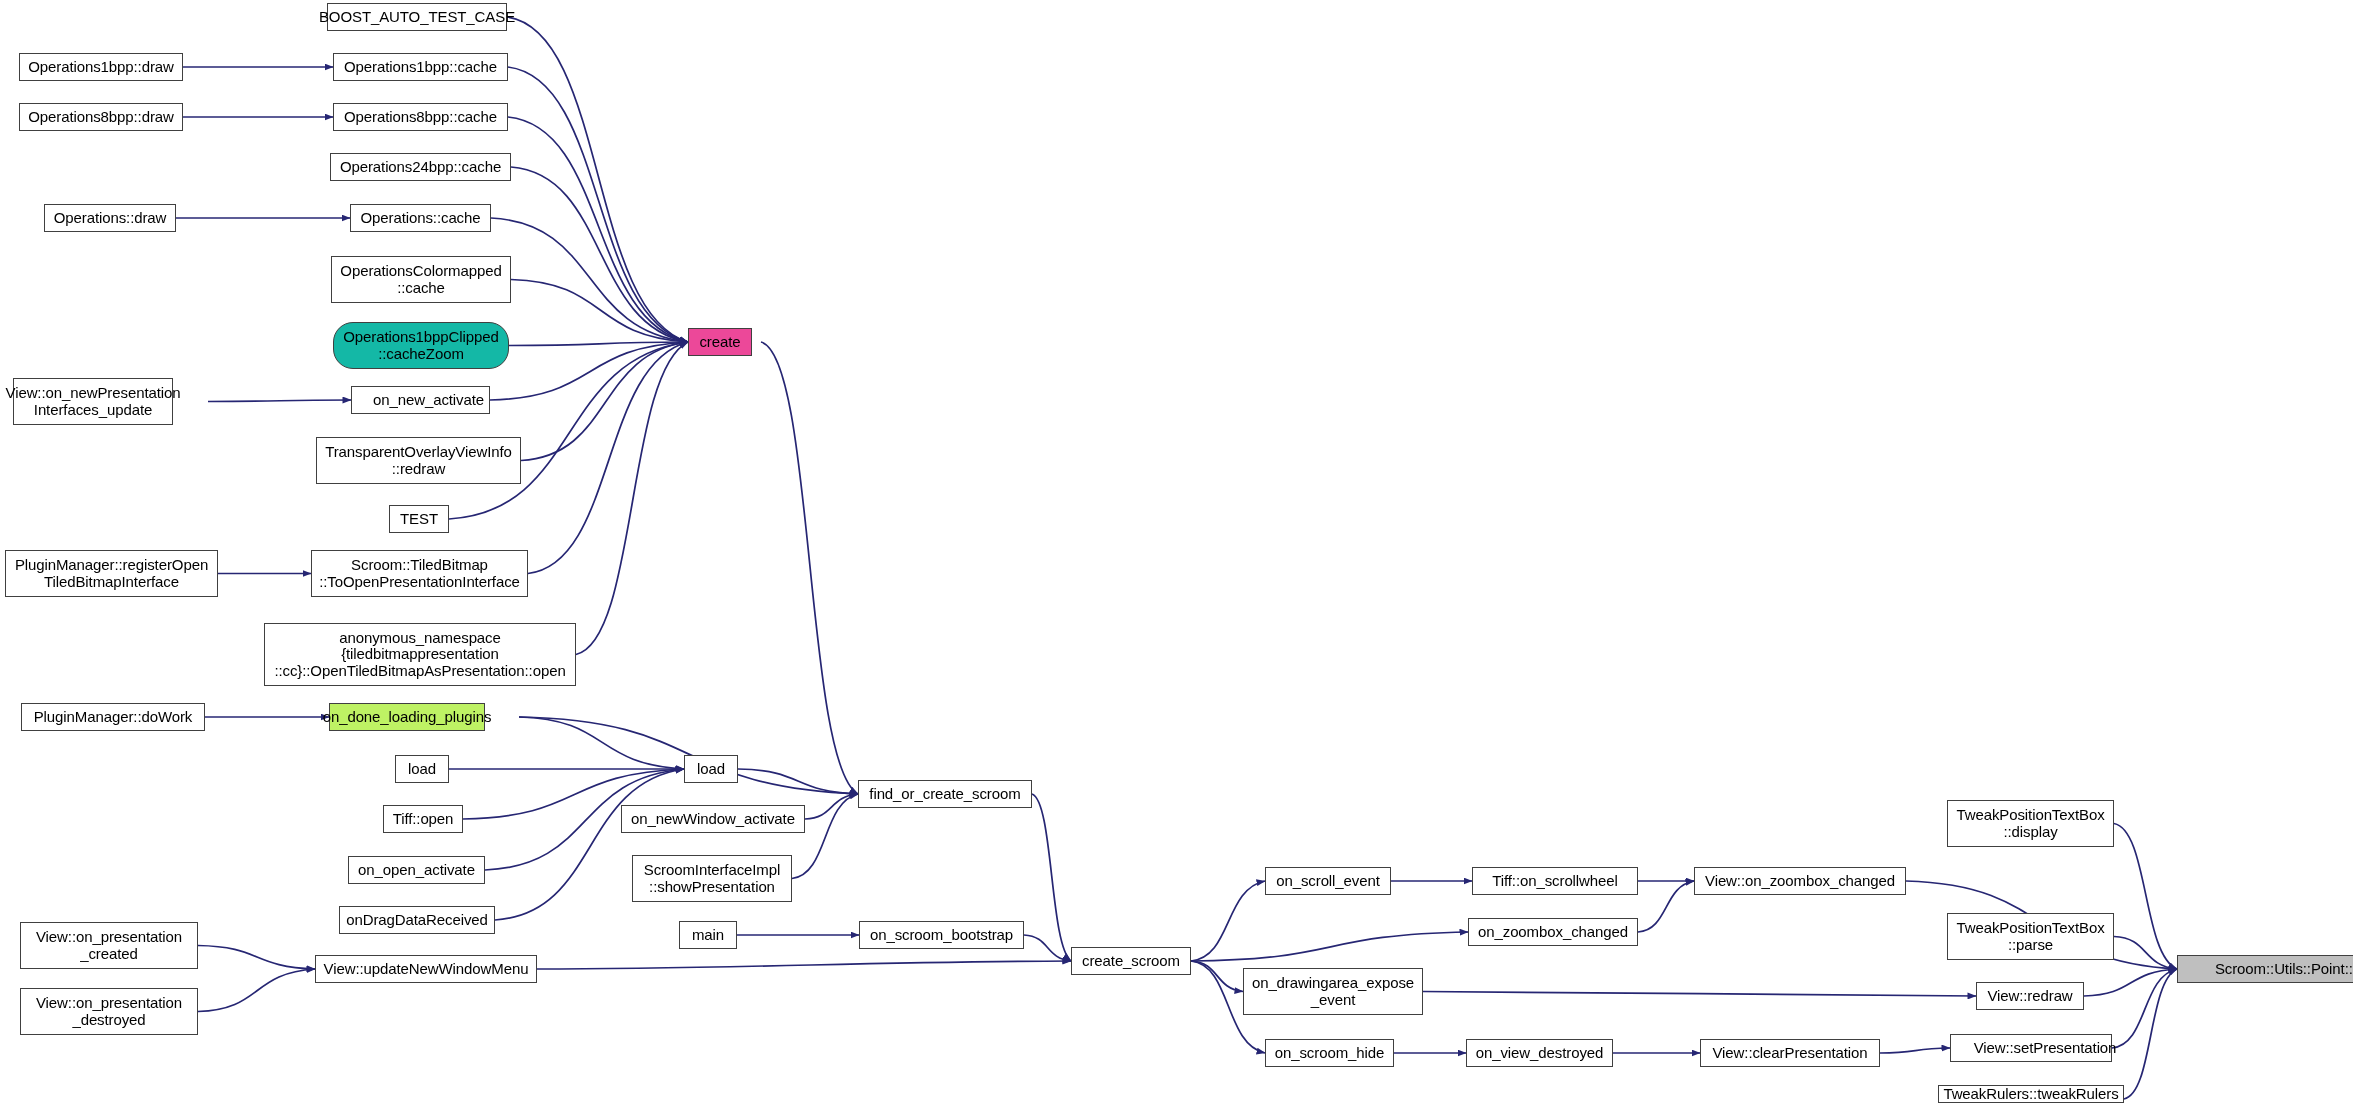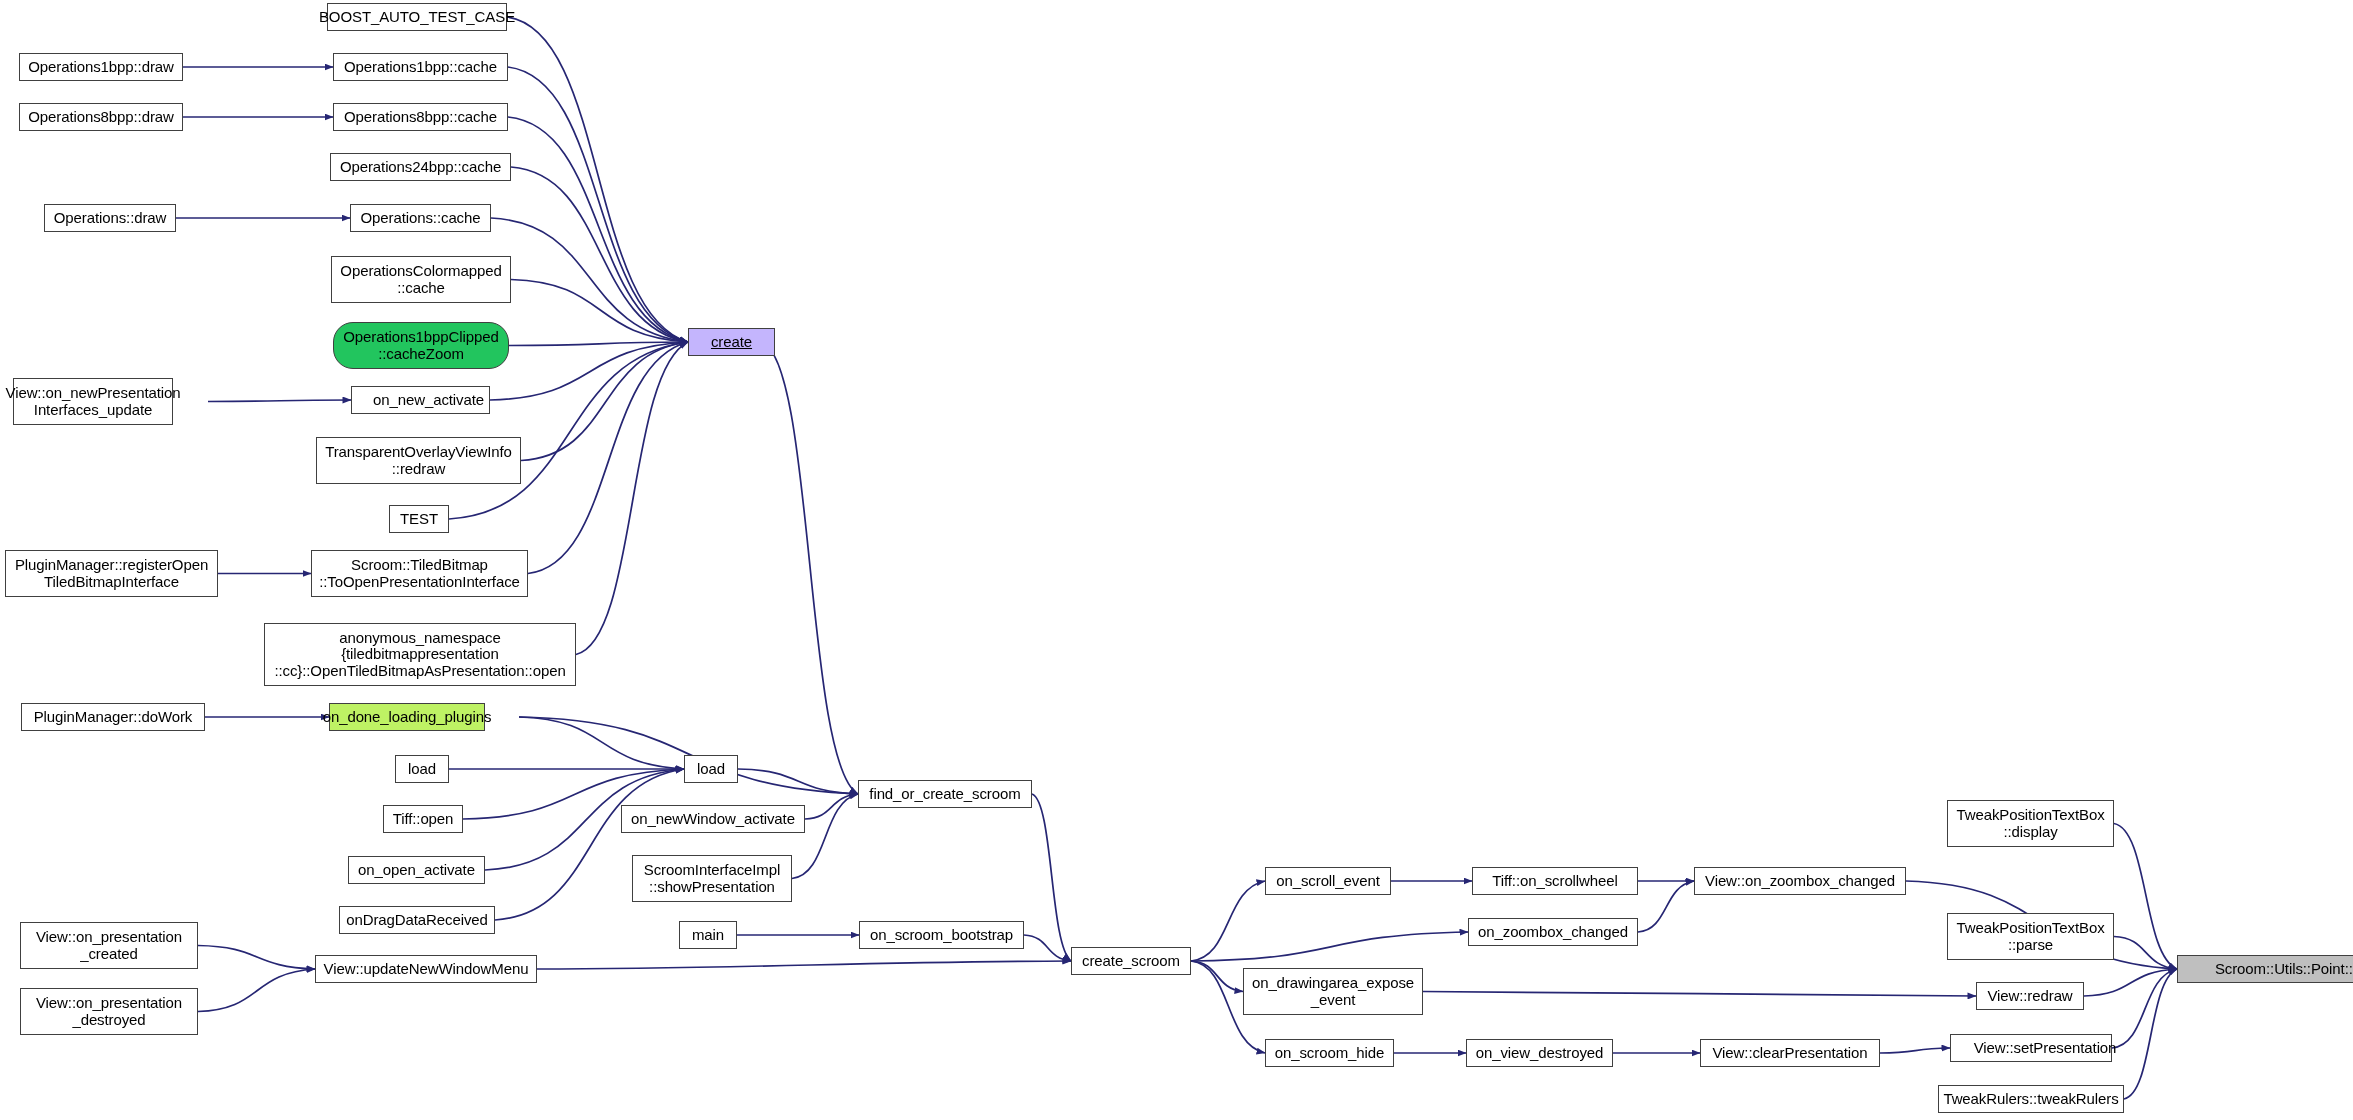--- a/index.html
+++ b/index.html
@@ -117,23 +117,23 @@
       <div class="node" style="left: 327px; top: 3px; width: 180px; height: 28px; border-color: rgb(64, 64, 64); background: rgb(255, 255, 255);"><span class="lbl">BOOST_AUTO_TEST_CASE</span></div>
       <div class="node" style="left: 19px; top: 53px; width: 164px; height: 28px; border-color: rgb(64, 64, 64); background: rgb(255, 255, 255);"><span class="lbl">Operations1bpp::draw</span></div>
       <div class="node" style="left: 333px; top: 53px; width: 175px; height: 28px; border-color: rgb(64, 64, 64); background: rgb(255, 255, 255);"><span class="lbl">Operations1bpp::cache</span></div>
       <div class="node" style="left: 19px; top: 103px; width: 164px; height: 28px; border-color: rgb(64, 64, 64); background: rgb(255, 255, 255);"><span class="lbl">Operations8bpp::draw</span></div>
       <div class="node" style="left: 333px; top: 103px; width: 175px; height: 28px; border-color: rgb(64, 64, 64); background: rgb(255, 255, 255);"><span class="lbl">Operations8bpp::cache</span></div>
       <div class="node" style="left: 330px; top: 153px; width: 181px; height: 28px; border-color: rgb(64, 64, 64); background: rgb(255, 255, 255);"><span class="lbl">Operations24bpp::cache</span></div>
       <div class="node" style="left: 44px; top: 204px; width: 132px; height: 28px; border-color: rgb(64, 64, 64); background: rgb(255, 255, 255);"><span class="lbl">Operations::draw</span></div>
       <div class="node" style="left: 350px; top: 204px; width: 141px; height: 28px; border-color: rgb(64, 64, 64); background: rgb(255, 255, 255);"><span class="lbl">Operations::cache</span></div>
       <div class="node" style="left: 331px; top: 256px; width: 180px; height: 47px; border-color: rgb(64, 64, 64); background: rgb(255, 255, 255);"><span class="lbl">OperationsColormapped
 ::cache</span></div>
-      <div class="node" style="left: 333px; top: 322px; width: 176px; height: 47px; border-color: rgb(64, 64, 64); background: #22c55e; border-radius: 20px;"><span class="lbl">Operations1bppClipped
+      <div class="node" style="left: 333px; top: 322px; width: 176px; height: 47px; border-color: rgb(64, 64, 64); background: #14b8a6; border-radius: 20px;"><span class="lbl">Operations1bppClipped
 ::cacheZoom</span></div>
-      <div class="node" style="left: 688px; top: 328px; width: 87px; height: 28px; border-color: rgb(64, 64, 64); background: #c4b5fd; text-decoration: underline;"><span class="lbl">create</span></div>
+      <div class="node" style="left: 688px; top: 328px; width: 64px; height: 28px; border-color: rgb(64, 64, 64); background: #ec4899;"><span class="lbl">create</span></div>
       <div class="node" style="left: 13px; top: 378px; width: 160px; height: 47px; border-color: rgb(64, 64, 64); background: rgb(255, 255, 255);"><span class="lbl">View::on_newPresentation
 Interfaces_update</span></div>
       <div class="node" style="left: 351px; top: 386px; width: 139px; height: 28px; border-color: rgb(64, 64, 64); background: rgb(255, 255, 255); padding-left: 20px;"><span class="lbl">on_new_activate</span></div>
       <div class="node" style="left: 316px; top: 437px; width: 205px; height: 47px; border-color: rgb(64, 64, 64); background: rgb(255, 255, 255);"><span class="lbl">TransparentOverlayViewInfo
 ::redraw</span></div>
       <div class="node" style="left: 389px; top: 505px; width: 60px; height: 28px; border-color: rgb(64, 64, 64); background: rgb(255, 255, 255);"><span class="lbl">TEST</span></div>
       <div class="node" style="left: 5px; top: 550px; width: 213px; height: 47px; border-color: rgb(64, 64, 64); background: rgb(255, 255, 255);"><span class="lbl">PluginManager::registerOpen
 TiledBitmapInterface</span></div>
       <div class="node" style="left: 311px; top: 550px; width: 217px; height: 47px; border-color: rgb(64, 64, 64); background: rgb(255, 255, 255);"><span class="lbl">Scroom::TiledBitmap
 ::ToOpenPresentationInterface</span></div>
@@ -167,16 +167,16 @@
 _event</span></div>
       <div class="node" style="left: 1265px; top: 1039px; width: 129px; height: 28px; border-color: rgb(64, 64, 64); background: rgb(255, 255, 255);"><span class="lbl">on_scroom_hide</span></div>
       <div class="node" style="left: 1466px; top: 1039px; width: 147px; height: 28px; border-color: rgb(64, 64, 64); background: rgb(255, 255, 255);"><span class="lbl">on_view_destroyed</span></div>
       <div class="node" style="left: 1700px; top: 1039px; width: 180px; height: 28px; border-color: rgb(64, 64, 64); background: rgb(255, 255, 255);"><span class="lbl">View::clearPresentation</span></div>
       <div class="node" style="left: 1947px; top: 800px; width: 167px; height: 47px; border-color: rgb(64, 64, 64); background: rgb(255, 255, 255);"><span class="lbl">TweakPositionTextBox
 ::display</span></div>
       <div class="node" style="left: 1947px; top: 913px; width: 167px; height: 47px; border-color: rgb(64, 64, 64); background: rgb(255, 255, 255);"><span class="lbl">TweakPositionTextBox
 ::parse</span></div>
       <div class="node" style="left: 1976px; top: 982px; width: 108px; height: 28px; border-color: rgb(64, 64, 64); background: rgb(255, 255, 255);"><span class="lbl">View::redraw</span></div>
       <div class="node" style="left: 1950px; top: 1034px; width: 162px; height: 28px; border-color: rgb(64, 64, 64); background: rgb(255, 255, 255); padding-left: 32px;"><span class="lbl">View::setPresentation</span></div>
-      <div class="node" style="left: 1938px; top: 1085px; width: 186px; height: 28px; border-color: rgb(64, 64, 64); background: rgb(255, 255, 255);"><span class="lbl">TweakRulers::tweakRulers</span></div>
+      <div class="node" style="left: 1938px; top: 1085px; width: 186px; height: 18px; border-color: rgb(64, 64, 64); background: rgb(255, 255, 255);"><span class="lbl">TweakRulers::tweakRulers</span></div>
       <div class="node highlight" style="left: 2177px; top: 955px; width: 190px; height: 28px; border-color: rgb(64, 64, 64); background: rgb(191, 191, 191); padding-left: 40px;"><span class="lbl">Scroom::Utils::Point::to</span></div>
     </div>
 </div>
 
 </body></html>

